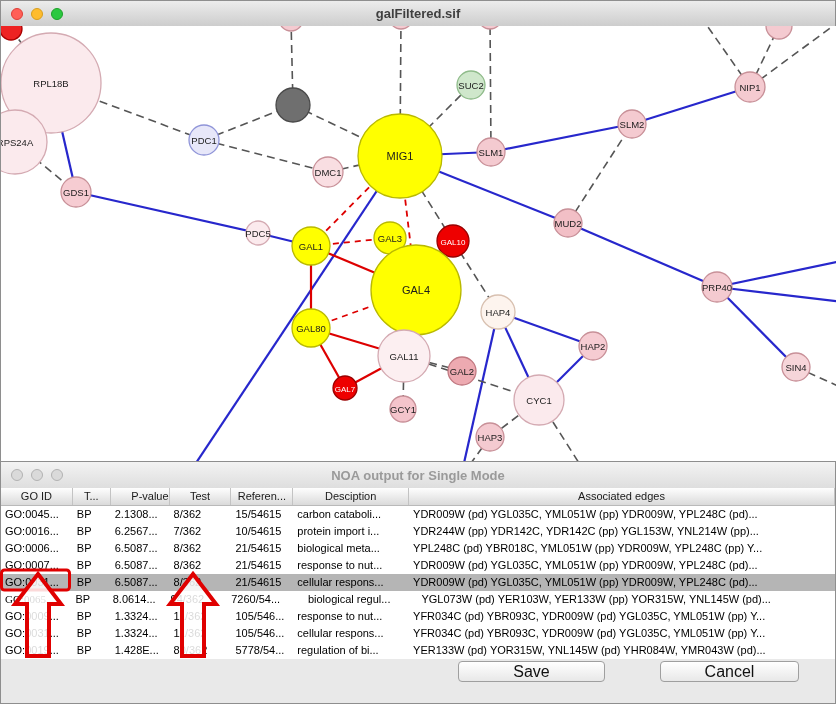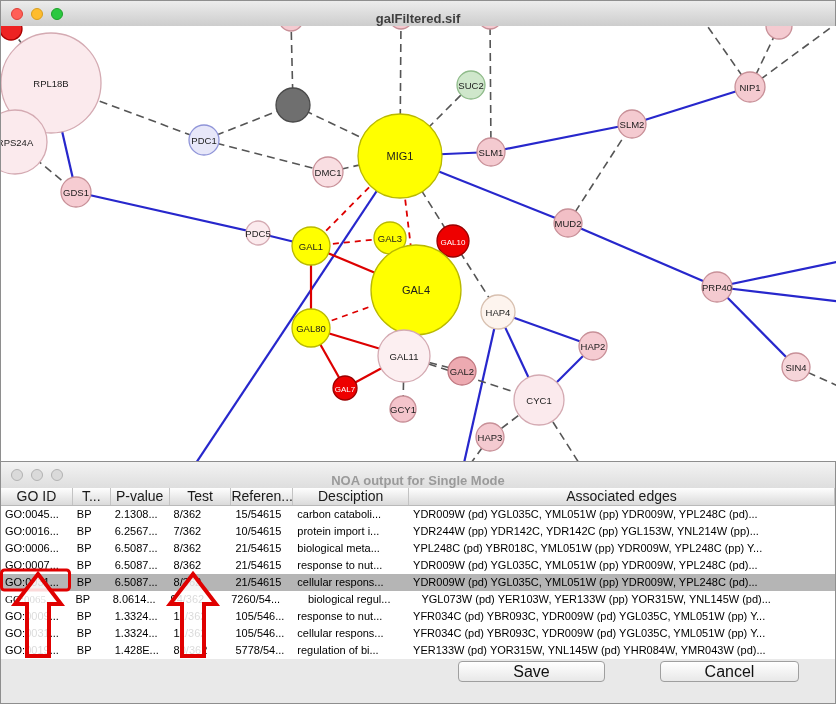--- a/index.html
+++ b/index.html
@@ -2,37 +2,37 @@
 <html><head>
 <meta charset="utf-8">
 <style>
   html,body{margin:0;padding:0;background:#ffffff;}
   .screen{position:relative;width:836px;height:704px;overflow:hidden;
           font-family:"Liberation Sans",sans-serif;background:#fff;}
   .window{position:absolute;left:0;width:836px;box-sizing:border-box;
           border:1px solid #8e8e8e;background:#fff;}
   .graph-window{top:0;height:461px;}
   .table-window{top:461px;height:243px;background:#e9e9e9;}
-  .titlebar{height:25px;display:flex;align-items:flex-end;position:relative;
+  .titlebar{height:25px;display:flex;align-items:center;position:relative;
             background:linear-gradient(#ececec,#cdcdcd);border-bottom:1px solid #9f9f9f;}
   .table-window .titlebar{height:26px;background:linear-gradient(#f3f3f3,#dedede);
             border-bottom:1px solid #b6b6b6;}
   .lights{position:absolute;left:10px;top:0;height:100%;display:flex;align-items:center;gap:8px;}
   .light{width:12px;height:12px;border-radius:50%;display:inline-block;box-sizing:border-box;}
   .light.red{background:#ff5f57;border:1px solid #de3d36;}
   .light.yellow{background:#febc2e;border:1px solid #d89e1e;}
   .light.green{background:#2bc840;border:1px solid #1da129;}
   .light.gray{background:#dadada;border:1px solid #b2b2b2;}
   .title{flex:1;text-align:center;font-size:13px;font-weight:bold;color:#3f3f3f;}
   .titlebar.inactive .title{color:#9a9a9a;font-weight:bold;}
   svg.canvas{position:absolute;top:25px;left:0;display:block;background:#fff;}
   .table{position:absolute;top:26px;left:0;right:0;}
   .thead{display:flex;height:17px;background:linear-gradient(#fefefe,#dadada);
          border-bottom:1px solid #b9b9b9;}
-  .th{box-sizing:border-box;border-right:1px solid #c3c3c3;font-size:14px;line-height:16px;
+  .th{box-sizing:border-box;border-right:1px solid #c3c3c3;font-size:11px;line-height:16px;
       text-align:center;overflow:hidden;white-space:nowrap;color:#1a1a1a;}
   .tbody{background:#fff;}
   .tr{display:flex;height:17px;background:#fff;}
   .tr.selected{background:#b5b5b5;}
   .td{box-sizing:border-box;padding-left:4px;font-size:11px;line-height:17px;
       white-space:nowrap;overflow:hidden;color:#000;}
   .btn{position:absolute;height:21px;top:199px;font-size:16px;font-family:inherit;
        background:linear-gradient(#ffffff,#e8e8e8);border:1px solid #9f9f9f;
        border-radius:4px;color:#111;padding:0;}
   .btn.save{left:457px;width:147px;}
@@ -175,21 +175,21 @@
         <span class="light gray"></span>
         <span class="light gray"></span>
         <span class="light gray"></span>
       </span>
       <span class="title">NOA output for Single Mode</span>
     </div>
     <div class="table">
       <div class="thead">
           <div class="th" style="width: 72px;">GO ID</div>
           <div class="th" style="width: 38px;">T...</div>
-          <div class="th" style="width: 59px;">P-value</div>
+          <div class="th" style="width: 59px; text-align: right;">P-value</div>
           <div class="th" style="width: 62px;">Test</div>
           <div class="th" style="width: 62px;">Referen...</div>
           <div class="th" style="width: 116px;">Desciption</div>
           <div class="th" style="width: 427px;">Associated edges</div>
         </div>
       <div class="tbody">
           <div class="tr">
             <div class="td" style="width: 72px;">GO:0045...</div>
             <div class="td" style="width: 38px;">BP</div>
             <div class="td" style="width: 59px;">2.1308...</div>

